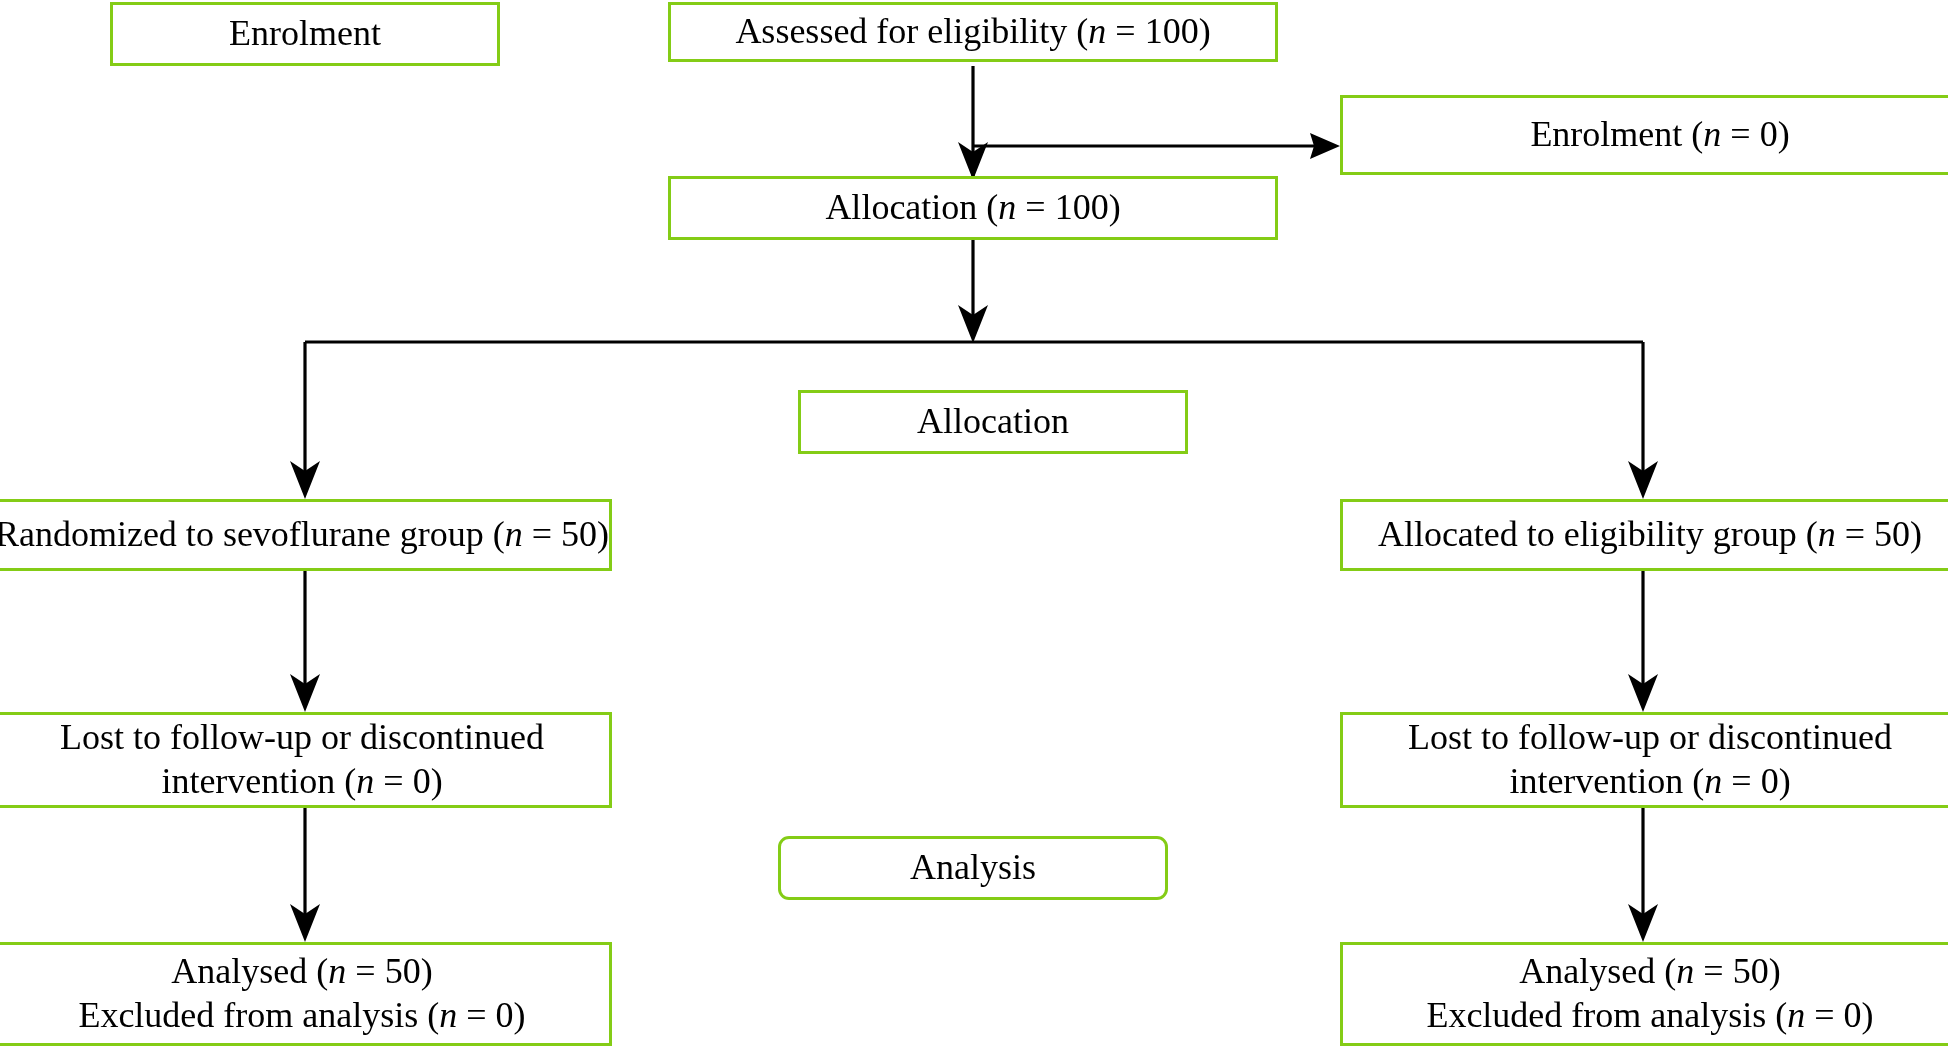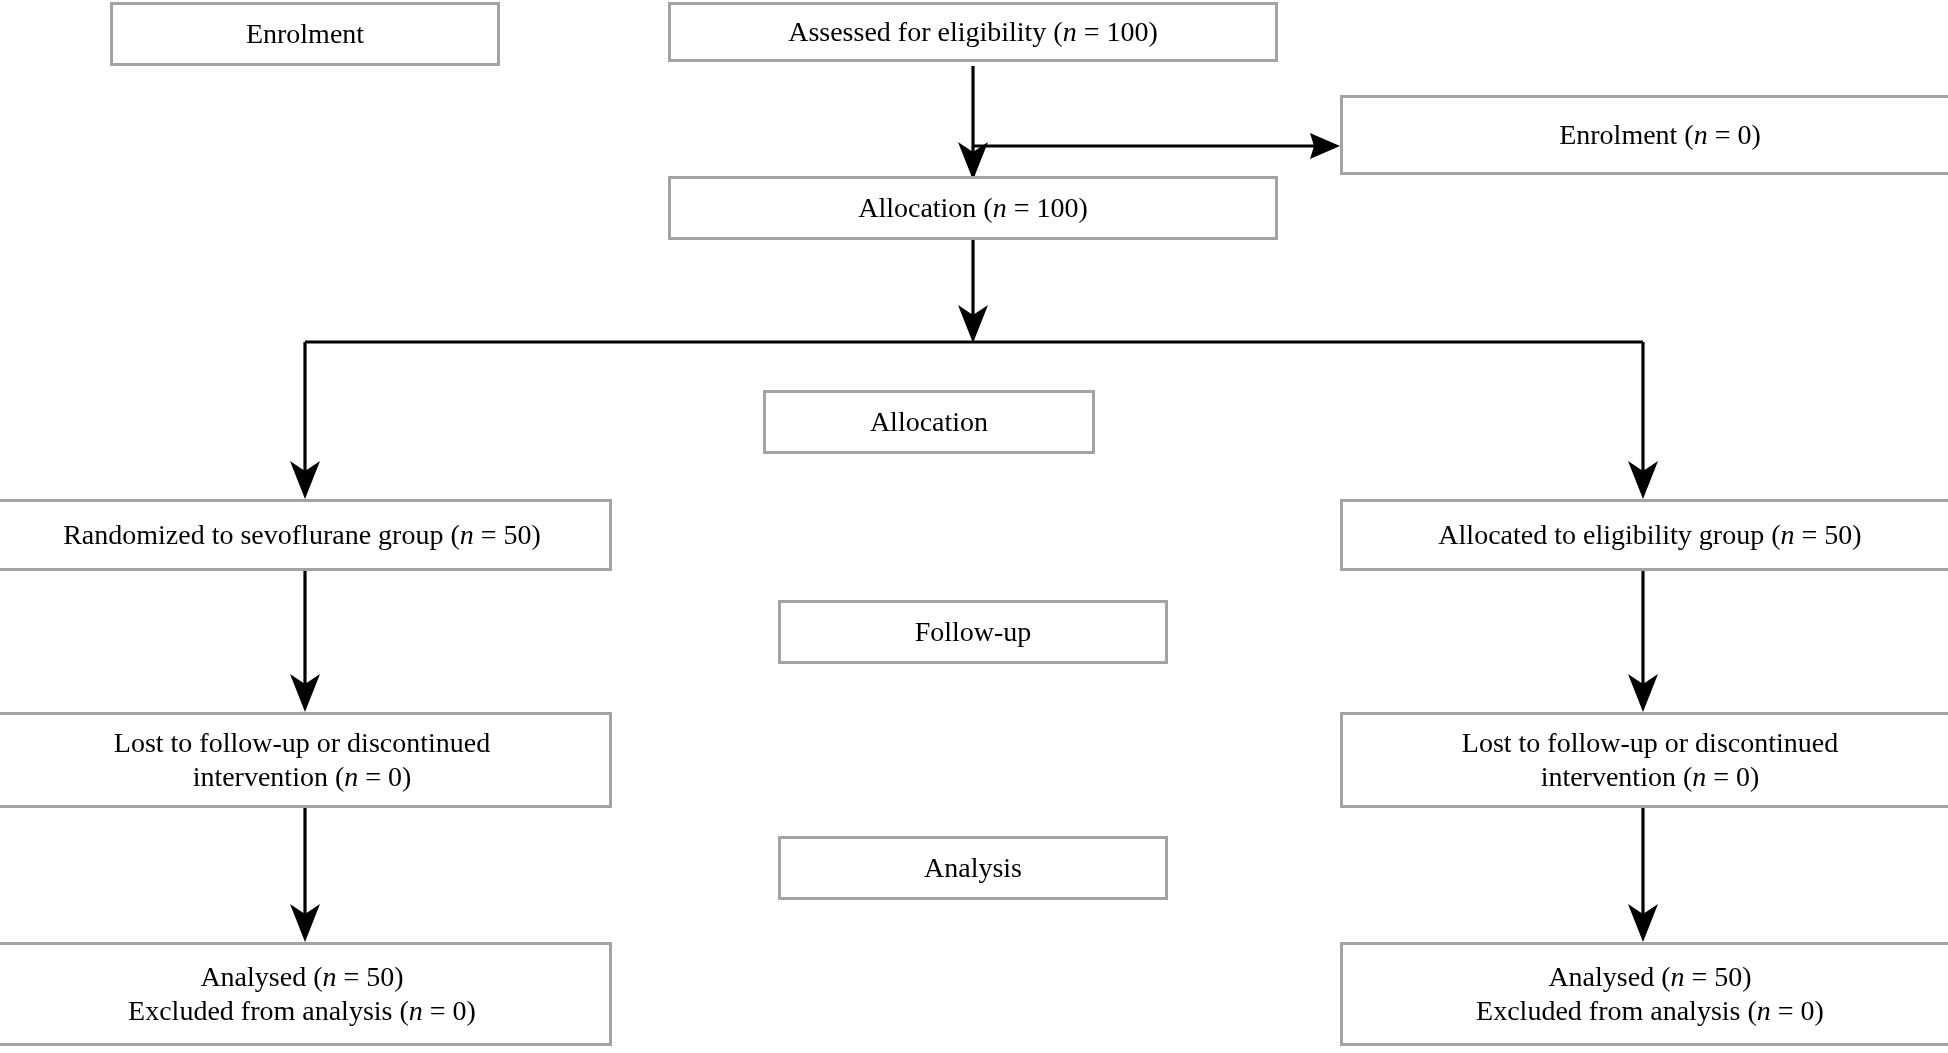--- a/index.html
+++ b/index.html
@@ -13,28 +13,28 @@
     width: 1948px;
     height: 1053px;
     background: #ffffff;
     font-family: "Liberation Serif", "DejaVu Serif", serif;
     color: #000000;
     overflow: hidden;
   }
   .box {
     position: absolute;
     box-sizing: border-box;
-    border: 3px solid #a3a3a3;
+    border: 3px solid #84cc16;
     background: #ffffff;
     display: flex;
     align-items: center;
     justify-content: center;
     text-align: center;
     line-height: 1.22;
-    font-size: 28px;
+    font-size: 36px;
     padding: 0 10px;
   }
   .box .line { display: block; white-space: nowrap; }
   .ital { font-style: italic; }
   svg.connectors {
     position: absolute;
     left: 0;
     top: 0;
     width: 1948px;
     height: 1053px;
@@ -82,29 +82,26 @@
     <polygon points="305,942 290,904 305,914 320,904"></polygon>
 
     <line x1="1643" y1="808" x2="1643" y2="930"></line>
     <polygon points="1643,942 1628,904 1643,914 1658,904"></polygon>
   </svg>
 
   <div class="box" style="left:110px; top:2px; width:390px; height:64px;">
     <span class="line">Enrolment</span>
   </div>
 
-  <div class="box" style="left:763px; top:390px; width:332px; height:64px;">
+  <div class="box" style="left:798px; top:390px; width:390px; height:64px;">
     <span class="line">Allocation</span>
   </div>
 
-  <div class="box" style="left:778px; top:600px; width:390px; height:64px;">
-    <span class="line">Follow-up</span>
-  </div>
 
-  <div class="box" style="left:778px; top:836px; width:390px; height:64px;">
+  <div class="box" style="left:778px; top:836px; width:390px; height:64px;border-radius:11px;">
     <span class="line">Analysis</span>
   </div>
 
   <div class="box" style="left:668px; top:2px; width:610px; height:60px;">
     <span class="line"><span>Assessed for eligibility (</span><span class="ital">n</span><span> = 100)</span></span>
   </div>
 
   <div class="box" style="left:1340px; top:95px; width:640px; height:80px;">
     <span class="line"><span>Enrolment (</span><span class="ital">n</span><span> = 0)</span></span>
   </div>

